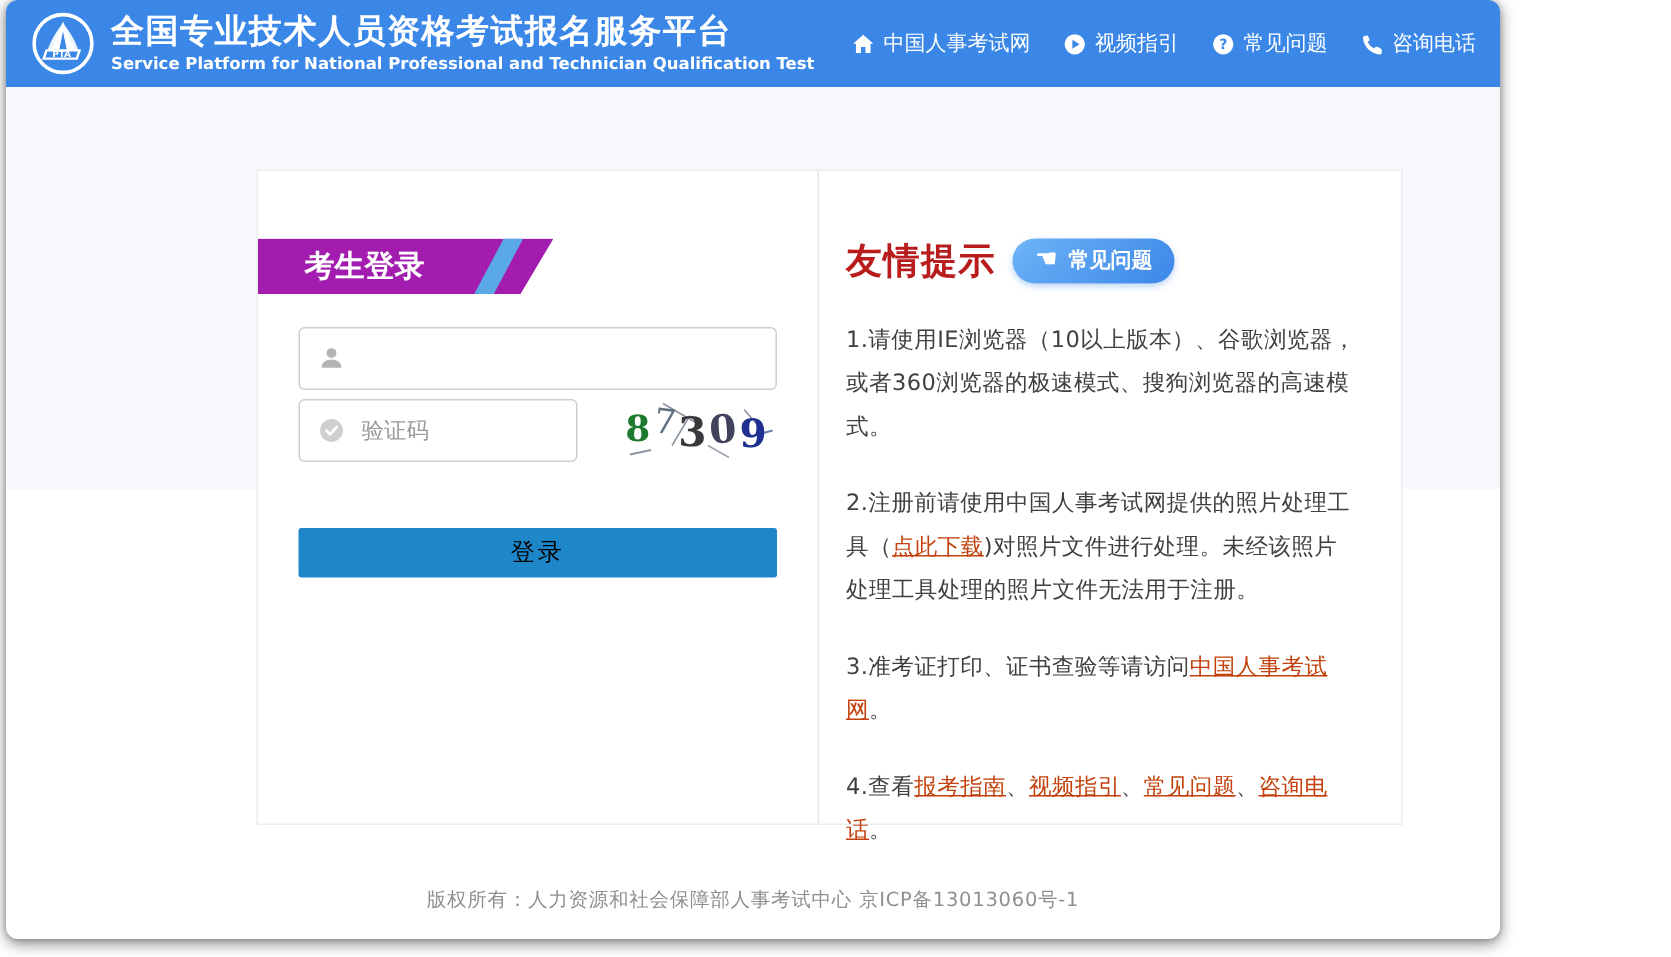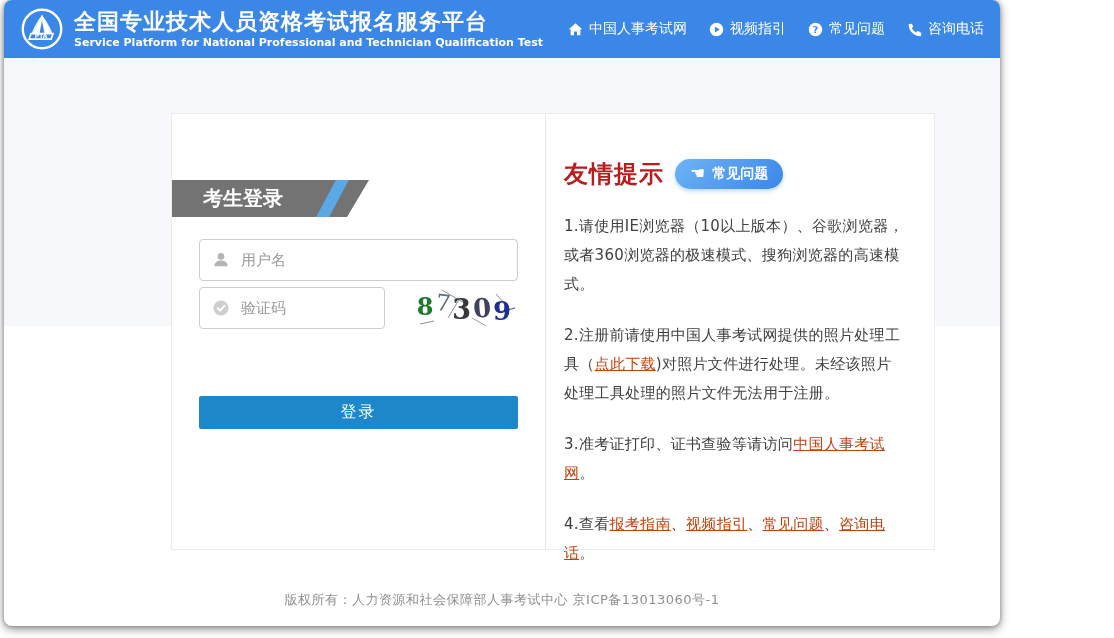--- a/index.html
+++ b/index.html
@@ -29,22 +29,22 @@
   .band { position:absolute; top:58px; left:0; right:0; height:268px; background:#f7f8fb; }
 
   
   .card {
     position:absolute; left:167px; top:113px; width:764px; height:437px;
     background:#fff; border:1px solid #ececec; display:flex;
   }
   .login-col { width:374px; flex:0 0 374px; position:relative; border-right:1px solid #e6e6e6; }
 
   .ribbon {
-    position:relative; margin-top:66px; width:197px; height:37px;
-    background:#737373; color:#fff; font-size:20px; font-weight:bold;
+    position:relative; margin-top:45px; width:197px; height:37px;
+    background:#a21caf; color:#fff; font-size:20px; font-weight:bold;
     line-height:37px; padding-left:31px;
     clip-path: polygon(0 0, 100% 0, calc(100% - 22px) 100%, 0 100%);
   }
   .ribbon-stripe { position:absolute; top:-4px; bottom:-4px; right:30px; width:13px; background:#5aa9e6; transform:skewX(-28deg); }
   .ribbon-label { position:relative; }
 
   .login-form { padding:0 27px; }
   .input-box {
     display:flex; align-items:center; gap:11px; height:42px;
     border:1px solid #cdcdcd; border-radius:4px; background:#fff; padding:0 12px;
@@ -60,22 +60,22 @@
   .captcha-img svg.noise { position:absolute; inset:0; }
   .cap-digits { position:absolute; inset:0; display:flex; align-items:center; justify-content:center; font-family:"DejaVu Serif","Liberation Serif",serif; font-weight:bold; letter-spacing:2px; }
   .cap-d { display:inline-block; }
   .cap-d:nth-child(1){ font-size:24px; transform:translateY(-2px); }
   .cap-d:nth-child(2){ font-size:23px; transform:translateY(-5px) rotate(7deg); font-weight:normal; }
   .cap-d:nth-child(3){ font-size:27px; transform:translateY(1px); }
   .cap-d:nth-child(4){ font-size:26px; transform:translateY(0) rotate(-4deg); }
   .cap-d:nth-child(5){ font-size:26px; transform:translateY(3px); }
 
   .login-btn {
-    display:block; width:100%; margin-top:64px; height:33px;
-    background:#1d87c9; color:#ffffff; font-size:16px; border:none; border-radius:2px;
+    display:block; width:100%; margin-top:41px; height:33px;
+    background:#1d87c9; color:#000000; font-size:16px; border:none; border-radius:2px;
     cursor:pointer; font-family:inherit; letter-spacing:2px;
   }
   .forgot { display:block; margin-top:27px; text-align:center; font-size:14px; color:#2f6da8; text-decoration:none; cursor:pointer; }
 
   
   .tips-col { flex:1; padding:0 28px 0 18px; }
   .tips-head { margin-top:44px; display:flex; align-items:center; gap:11px; }
   .tips-title { font-size:24px; font-weight:bold; color:#b91c1c; letter-spacing:1px; }
   .tips-badge {
     display:flex; align-items:center; gap:7px; height:30px; padding:0 15px;
@@ -147,21 +147,20 @@
         <span class="ribbon-stripe"></span>
         <span class="ribbon-label">考生登录</span>
       </div>
 
       <div class="login-form">
         <div class="input-box row-user">
           <svg width="18" height="18" viewBox="0 0 18 18" fill="#b3b3b3">
               <circle cx="9" cy="5.4" r="3.3"></circle>
               <path d="M2.4 15.2 c0-3.7 3-5.6 6.6-5.6 s6.6 1.9 6.6 5.6 z"></path>
             </svg>
-          <input type="text" placeholder="用户名" style="">
         </div>
 
 
         <div class="row-captcha">
           <div class="input-box captcha-box">
             <svg width="18" height="18" viewBox="0 0 18 18">
                 <circle cx="9" cy="9" r="7.6" fill="#cfcfcf"></circle>
                 <path d="M5.6 9.2 L8.1 11.6 L12.5 6.6" fill="none" stroke="#ffffff" stroke-width="1.8" stroke-linecap="round" stroke-linejoin="round"></path>
               </svg>
             <input type="text" placeholder="验证码" style="">

